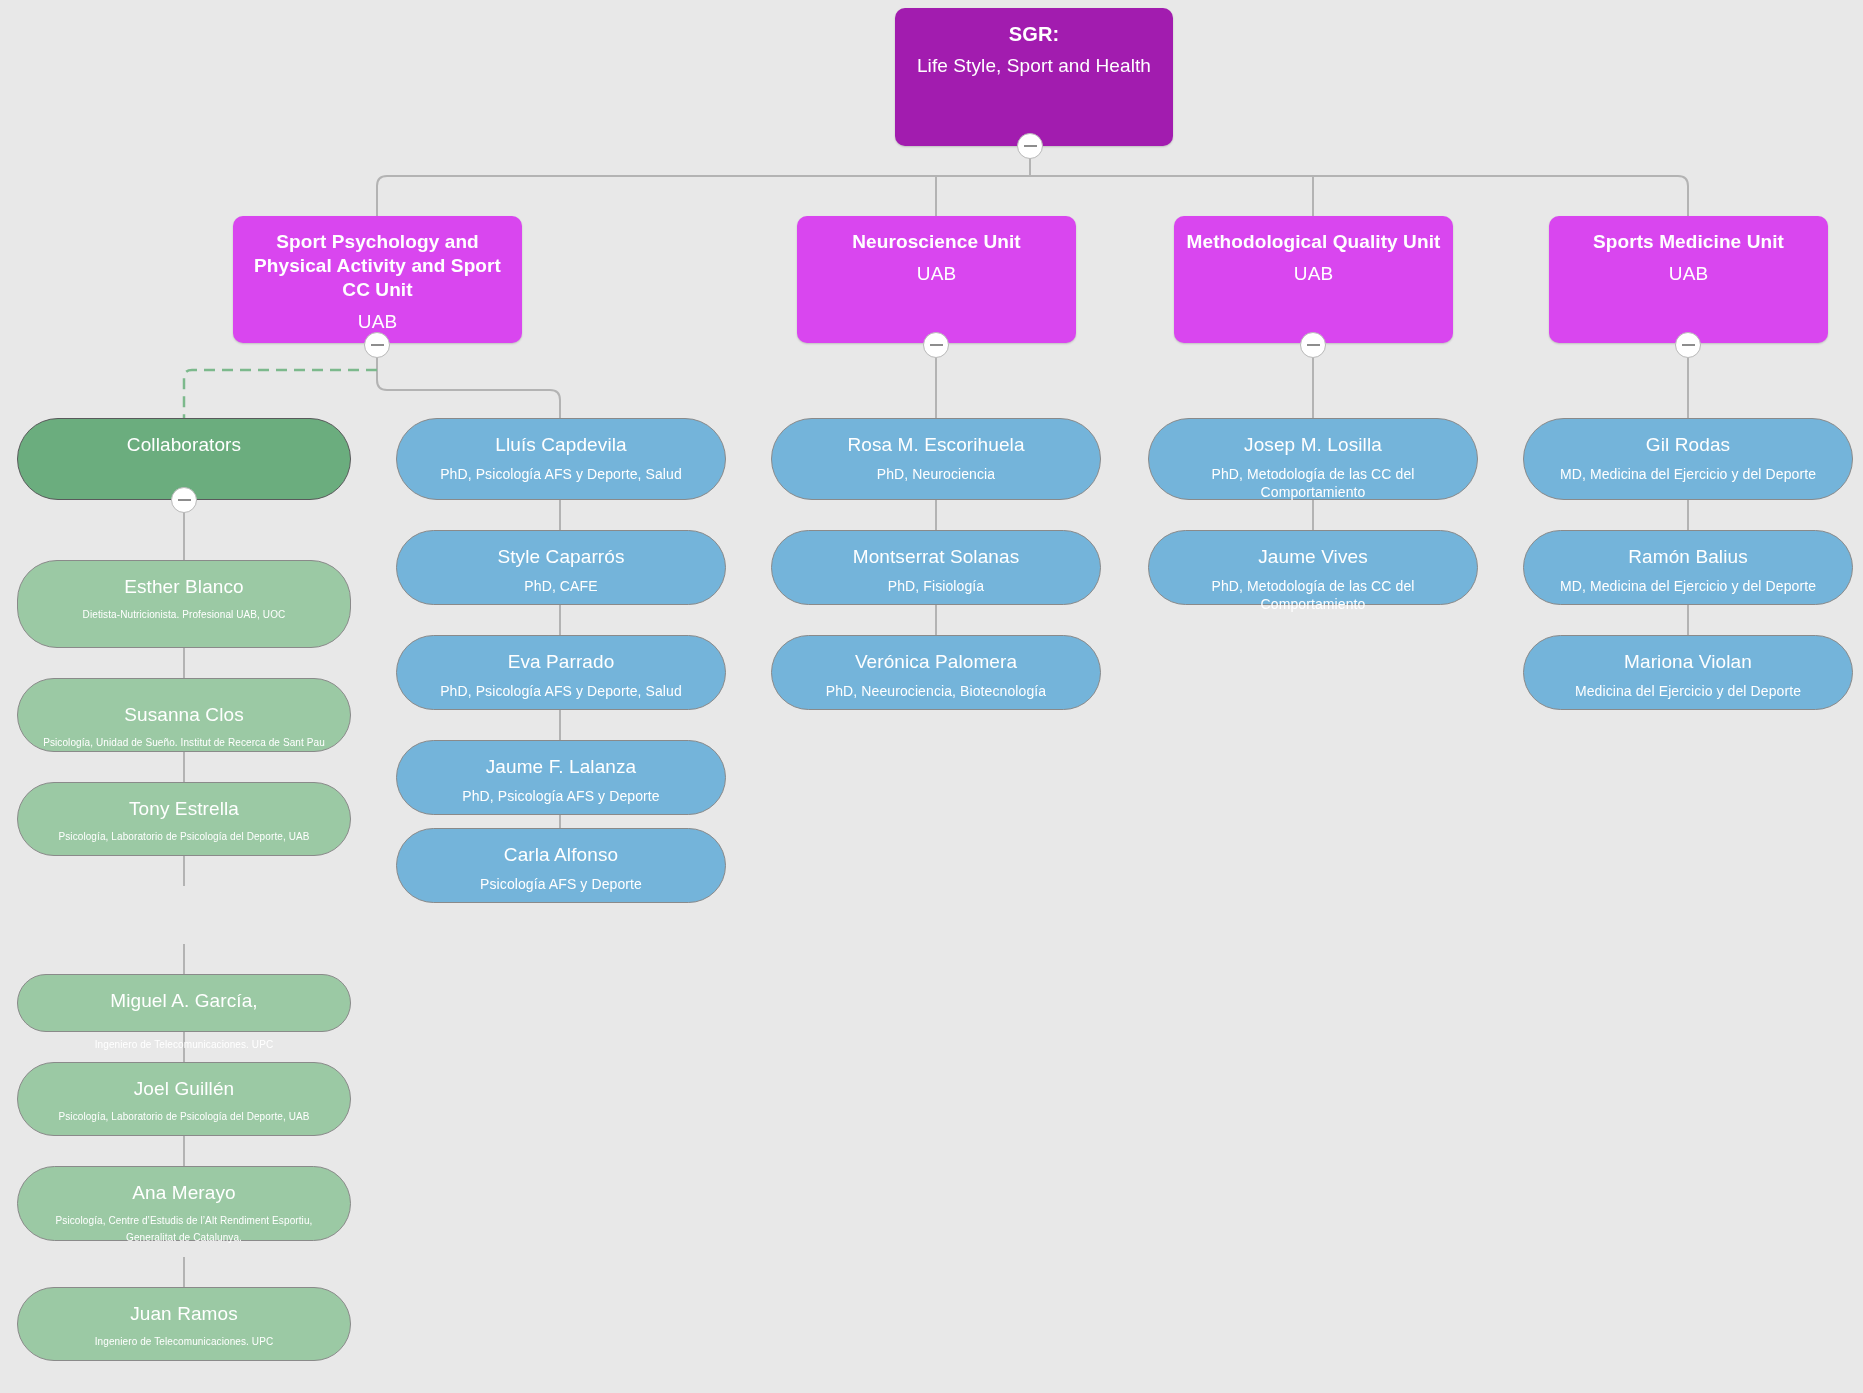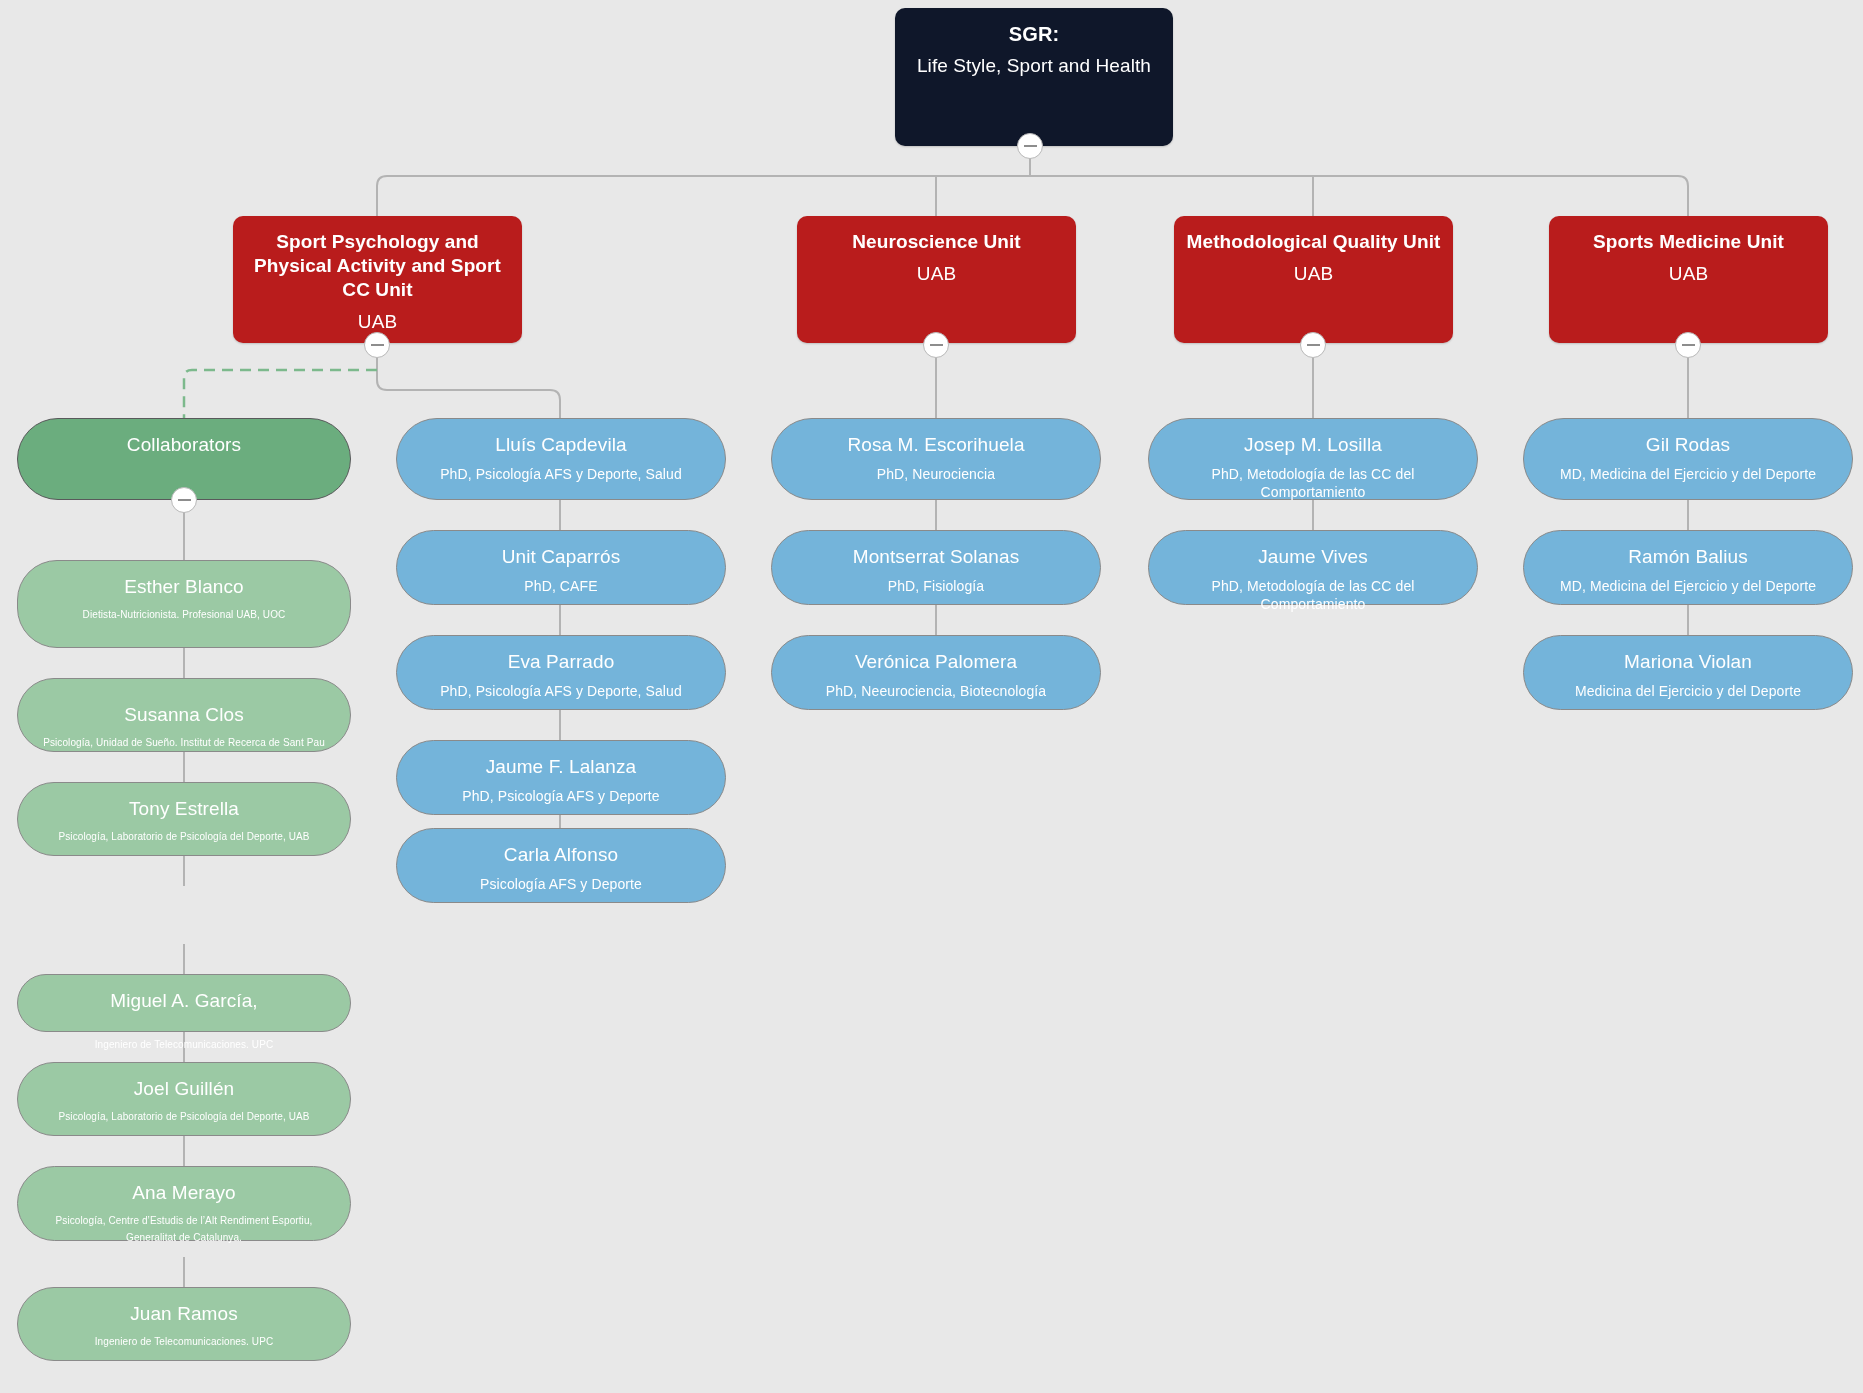--- a/index.html
+++ b/index.html
@@ -20,30 +20,30 @@
     align-items:center;
     color:#ffffff;
     text-align:center;
     padding:14px 12px 0 12px;
   }
   .node .title{font-size:19px;line-height:24px;letter-spacing:.1px;}
   .node .sub{font-size:15px;line-height:20px;margin-top:9px;letter-spacing:.1px;}
 
   
   .root{
-    background:#0f172a;
+    background:#a21caf;
     border-radius:10px;
     box-shadow:0 1px 2px rgba(0,0,0,.18);
   }
   .root .title{font-weight:bold;font-size:20px;}
   .root .sub{font-size:19px;margin-top:10px;font-weight:normal;}
 
   
   .unit{
-    background:#b91c1c;
+    background:#d946ef;
     border-radius:10px;
     box-shadow:0 1px 2px rgba(0,0,0,.18);
   }
   .unit .title{font-weight:bold;font-size:19px;line-height:24px;}
   .unit .sub{font-size:19px;margin-top:10px;}
 
   
   .leaf{
     background:#74b4da;
     border:1.5px solid #8a8a8a;
@@ -162,21 +162,21 @@
     <div class="title">Sports Medicine Unit</div>
     <div class="sub">UAB</div>
   </div>
   <div class="toggle" style="left:1675px;top:332px;"></div>
 
   <div class="node leaf" style="left:396px;top:418px;width:330px;height:82px;">
     <div class="title">Lluís Capdevila</div>
     <div class="sub">PhD, Psicología AFS y Deporte, Salud</div>
   </div>
   <div class="node leaf" style="left:396px;top:530px;width:330px;height:75px;">
-    <div class="title">Unit Caparrós</div>
+    <div class="title">Style Caparrós</div>
     <div class="sub">PhD, CAFE</div>
   </div>
   <div class="node leaf" style="left:396px;top:635px;width:330px;height:75px;">
     <div class="title">Eva Parrado</div>
     <div class="sub">PhD, Psicología AFS y Deporte, Salud</div>
   </div>
   <div class="node leaf" style="left:396px;top:740px;width:330px;height:75px;">
     <div class="title">Jaume F. Lalanza</div>
     <div class="sub">PhD, Psicología AFS y Deporte</div>
   </div>

